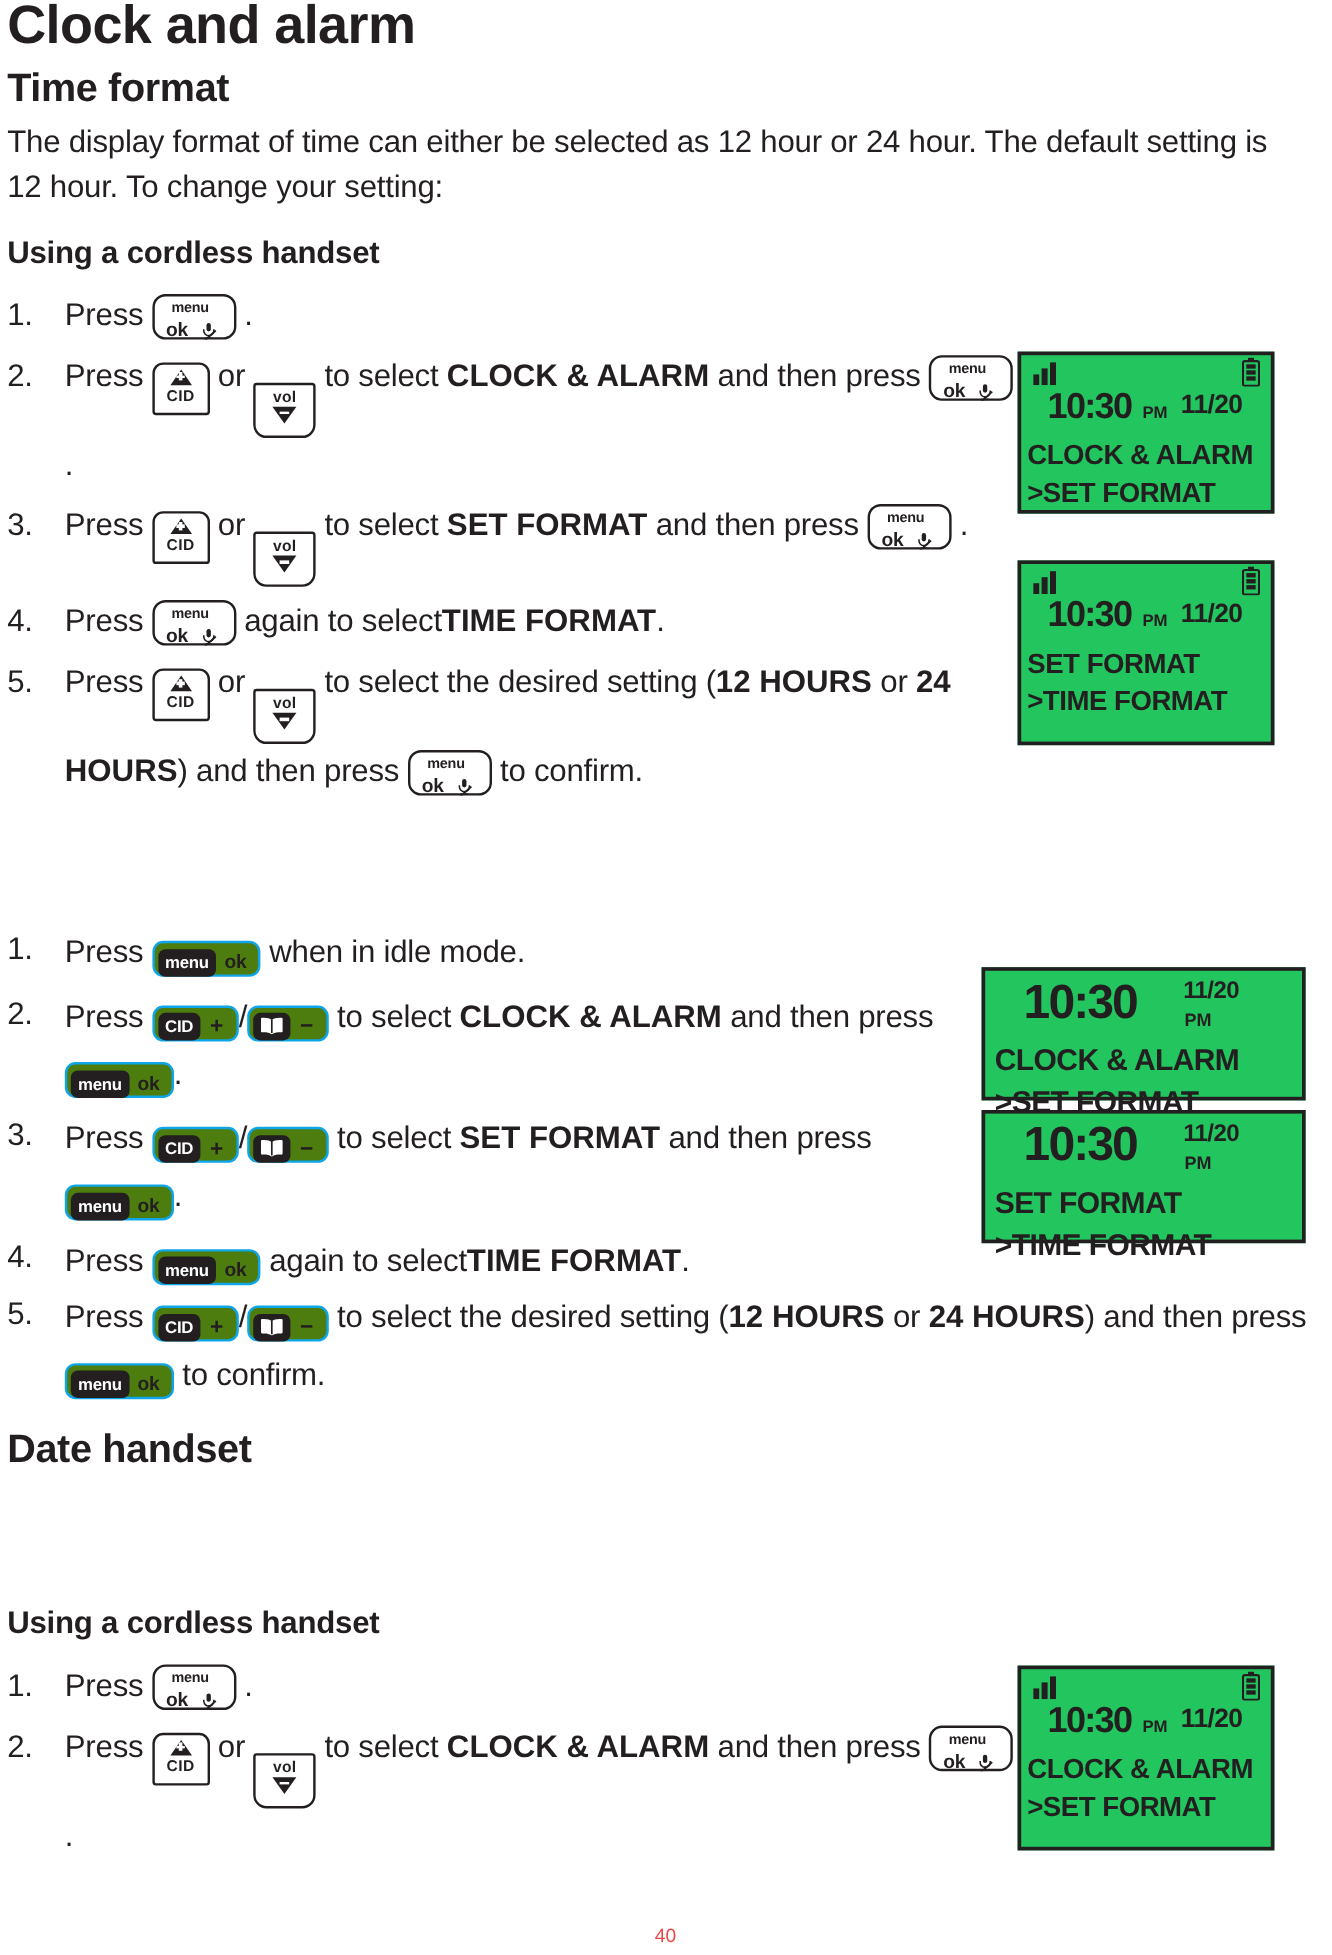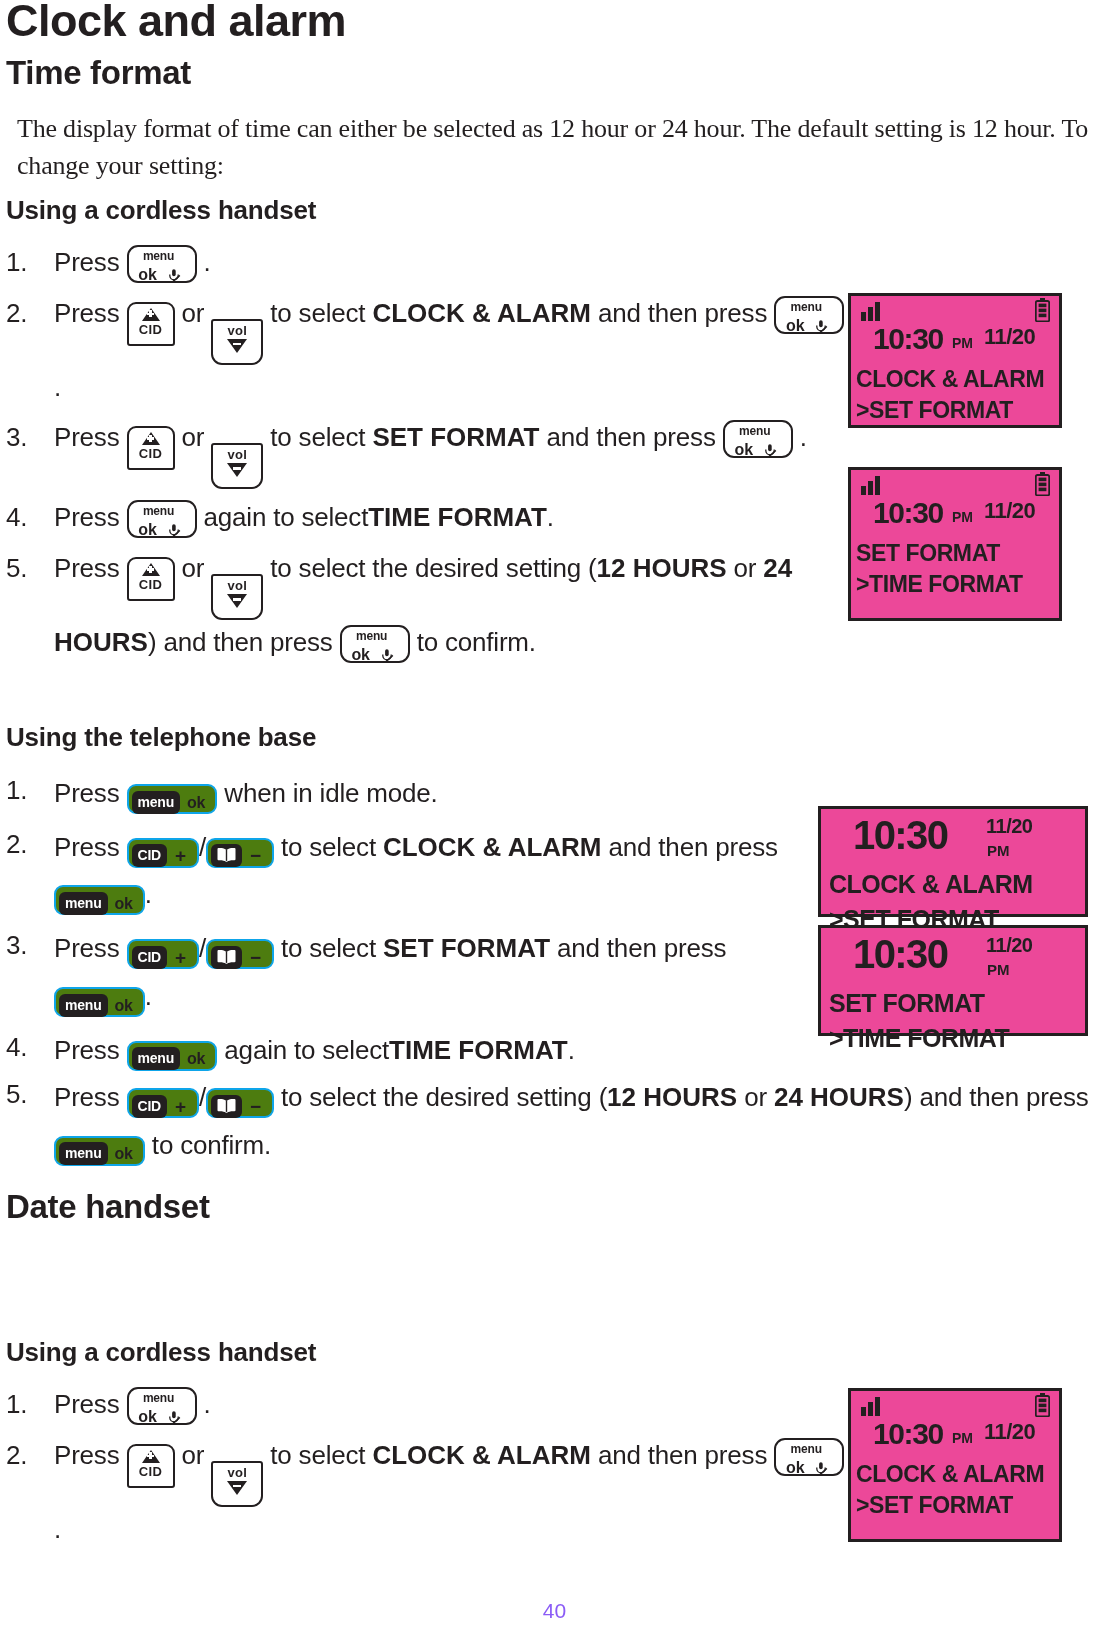--- a/index.html
+++ b/index.html
@@ -16,21 +16,21 @@
   }
   .h2{
     font-size:33px;font-weight:bold;letter-spacing:-0.3px;
     line-height:1.05;margin:0;padding:0;
   }
   .h3{
     font-size:26px;font-weight:bold;letter-spacing:-0.2px;
     line-height:1.1;margin:0;
   }
   .body-text{
-    font-size:26px;line-height:1.42;letter-spacing:-0.2px;margin:11px;font-family:Liberation Serif, serif;
+    font-size:26px;line-height:1.42;letter-spacing:-0.2px;margin:0;
   }
 
   
   ol.steps{list-style:none;margin:0;padding:0;}
   ol.steps>li{
     position:relative;padding-left:48px;font-size:26px;line-height:1.72;
     letter-spacing:-0.2px;margin:0 0 6px 0;
   }
   ol.steps>li>.num{
     position:absolute;left:0;top:0;width:40px;font-size:26px;
@@ -119,21 +119,21 @@
   .bkey .okt{
     display:inline-block;font-size:16px;font-weight:bold;color:#231f20;
     padding:0 4px 0 7px;vertical-align:middle;line-height:23px;
   }
   .bkey .book-ico{
     display:inline-block;width:19px;height:15px;vertical-align:-2px;
   }
 
   
   .lcd{
-    position:absolute;border:3.5px solid #231f20;background:#ec4899;
+    position:absolute;border:3.5px solid #231f20;background:#22c55e;
     box-sizing:border-box;
   }
   .lcd-hs{width:214px;}
   .lcd-top{position:relative;height:28px;}
   .sig{
     position:absolute;left:10px;top:5px;width:26px;height:20px;
   }
   .bat{
     position:absolute;right:9px;top:2px;width:15px;height:24px;
   }
@@ -169,21 +169,21 @@
     position:absolute;left:165px;top:6px;font-size:20px;font-weight:bold;
     letter-spacing:-0.5px;
   }
   .lcd-bs .lcd-line{
     font-size:25px;font-weight:bold;letter-spacing:-0.5px;
     padding-left:8px;line-height:35px;white-space:nowrap;
   }
 
   .pagenum{
     position:absolute;left:0;right:0;bottom:6px;text-align:center;
-    font-size:21px;color:#8b5cf6;
+    font-size:16px;color:#ef4444;
   }
 
   
   .abs{position:absolute;}
 </style>
 </head>
 <body>
 
 <div class="page">
 
@@ -405,21 +405,20 @@
     </div>
     <div class="lcd-timerow">
       <span class="lcd-time">10:30</span>
       <span class="lcd-pm">PM</span>
       <span class="lcd-date">11/20</span>
     </div>
     <div class="lcd-line">SET FORMAT</div>
     <div class="lcd-line">&gt;TIME FORMAT</div>
   </div>
 
-  <div class="abs h3" style="left:6px;top:723px;">Using the telephone base</div>
 
   <ol class="steps abs" style="left:6px;top:768px;width:790px;">
 
     <li>
       <span class="num">1.</span>
       <span>Press</span>
       <span class="bkey">
         <span class="pill">menu</span><span class="okt">ok</span>
       </span>
       <span>when in idle mode.</span>

